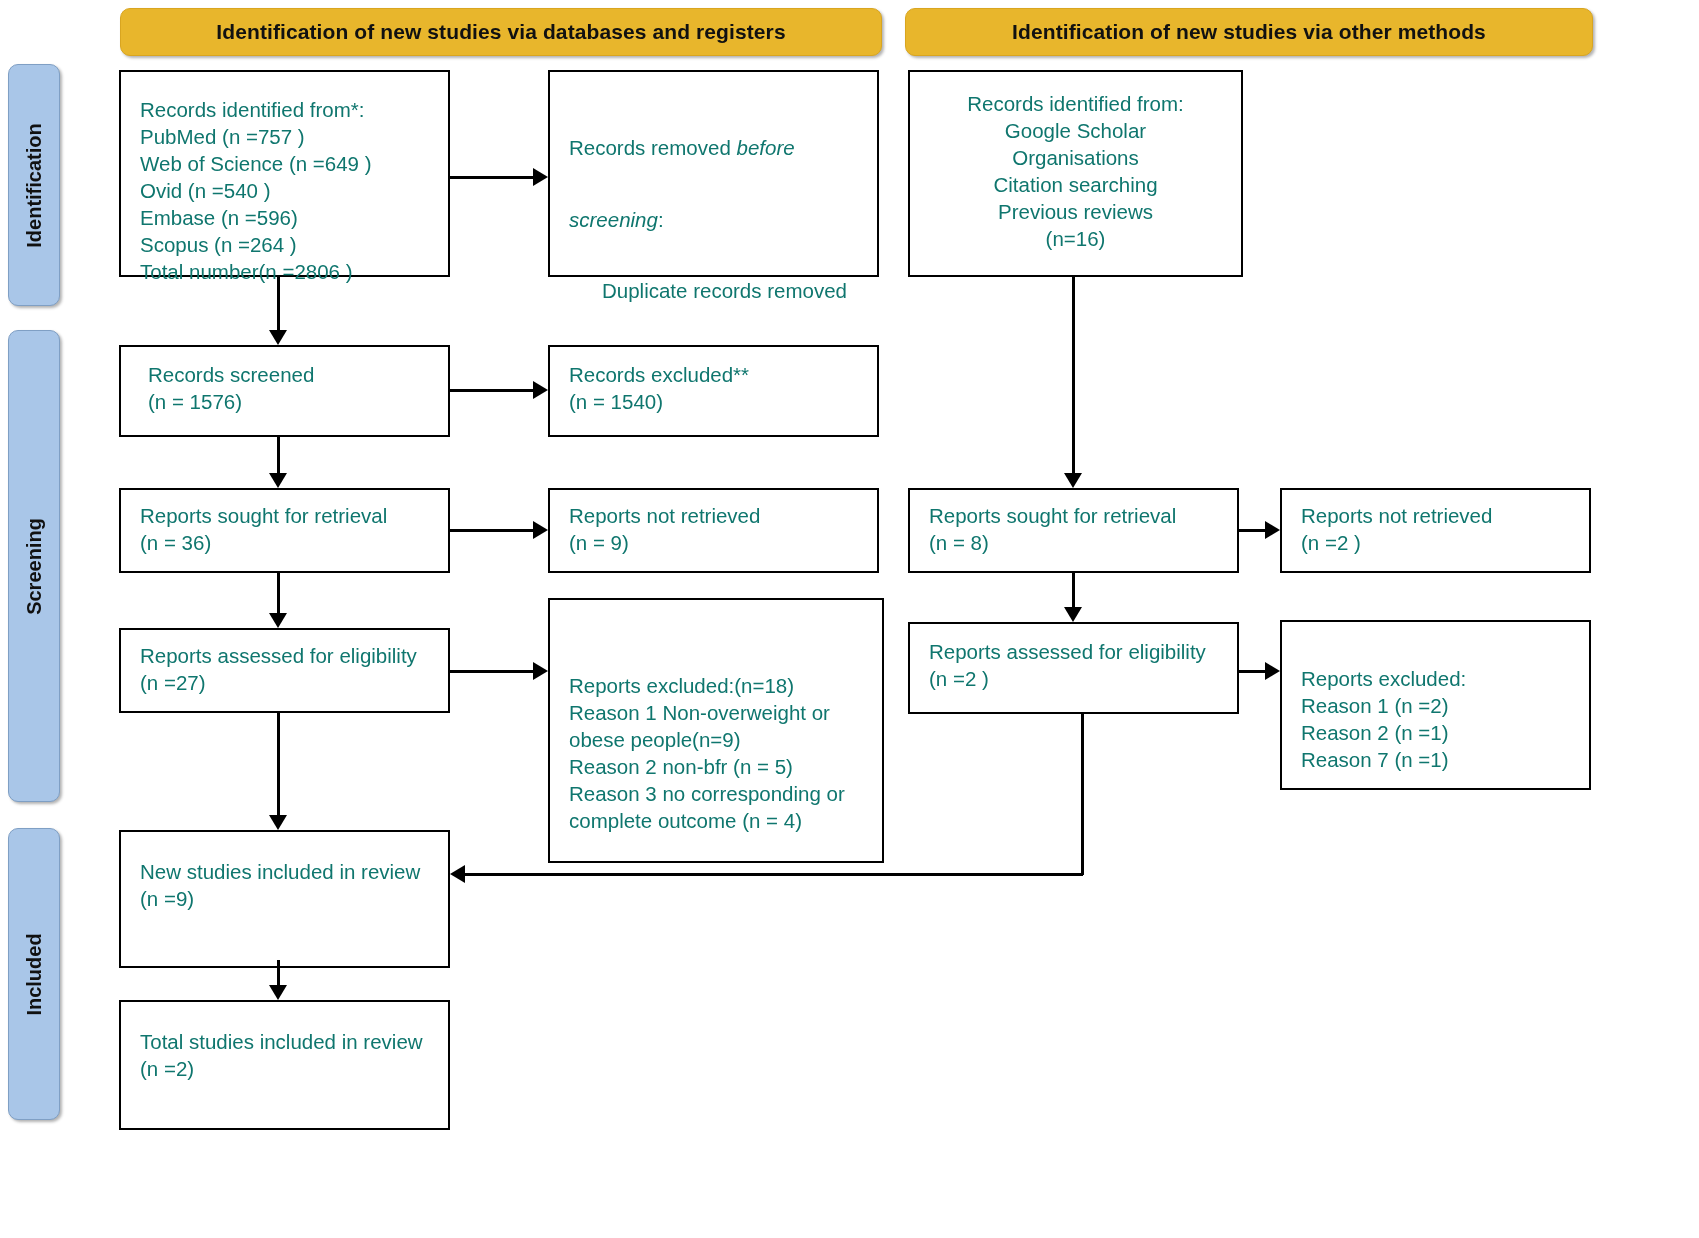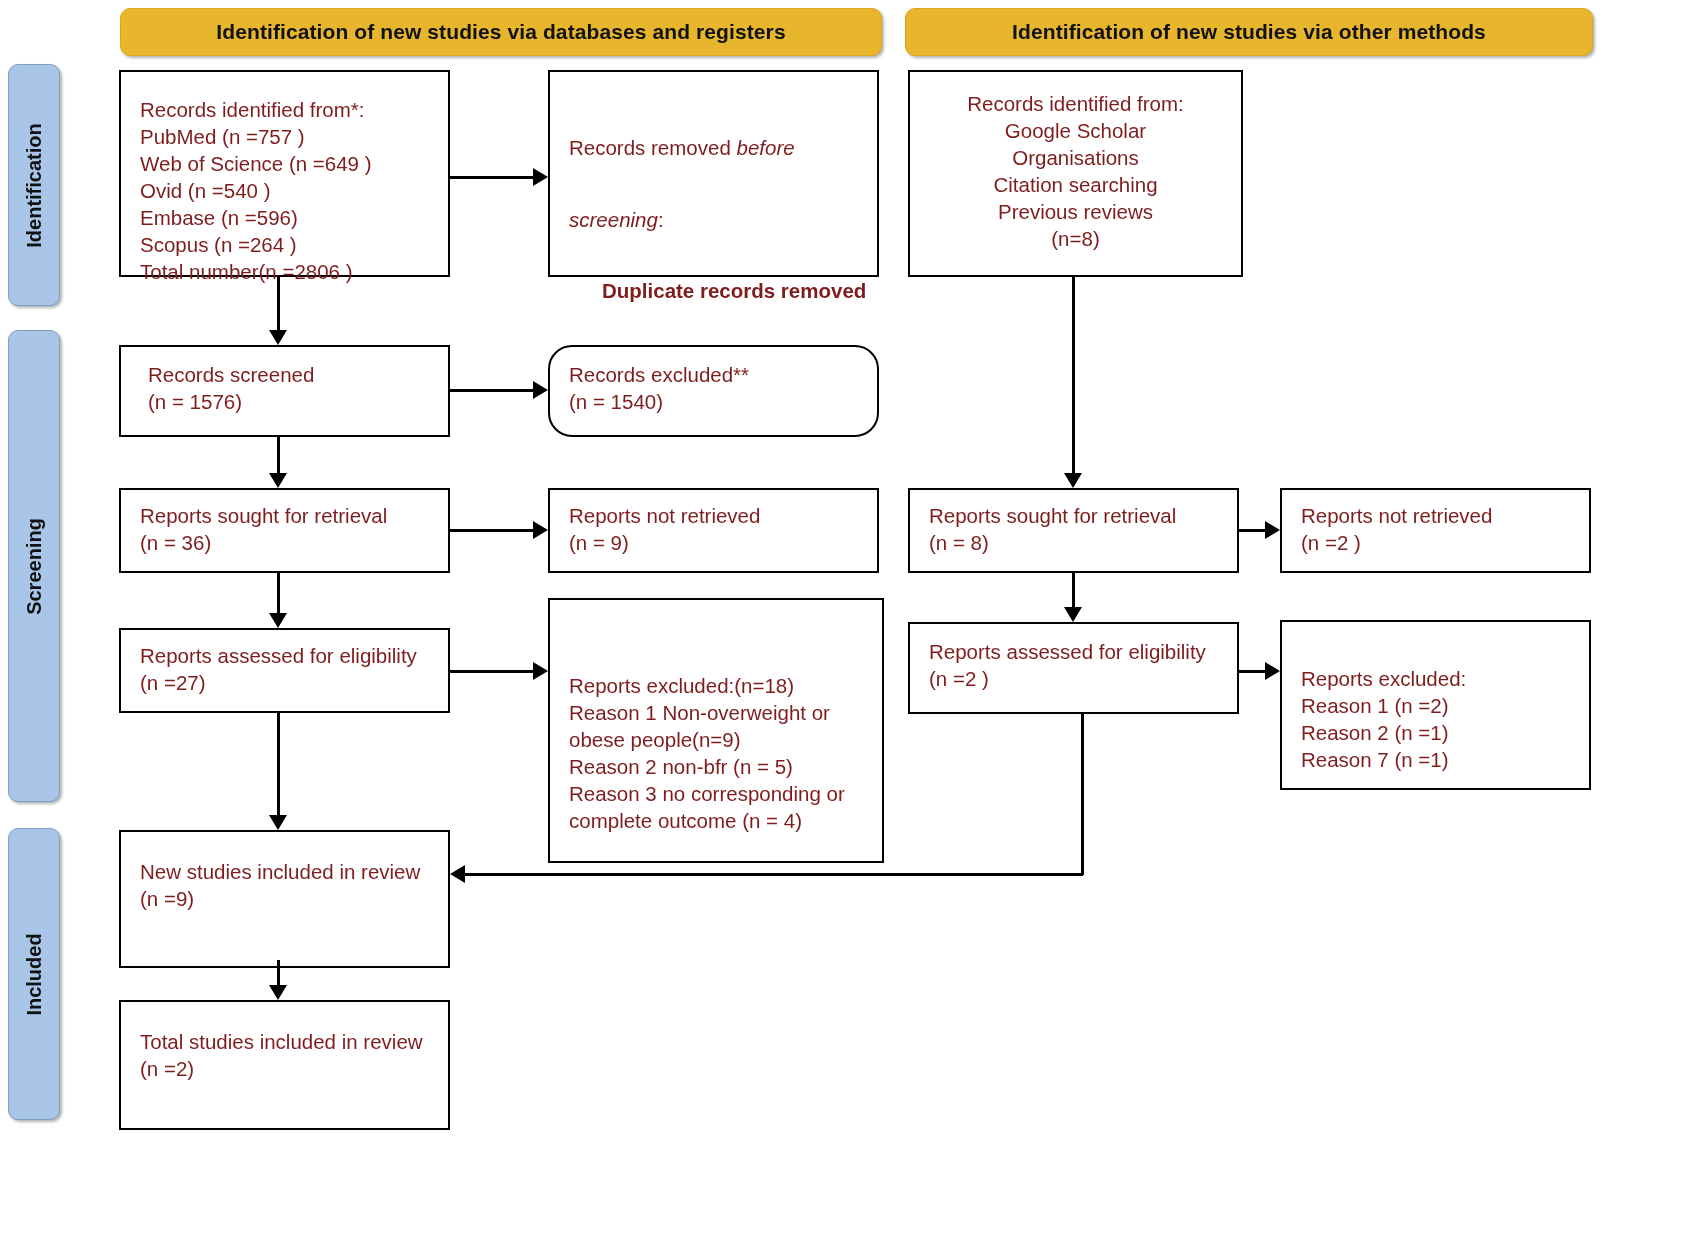--- a/index.html
+++ b/index.html
@@ -57,21 +57,21 @@
   }
 
   
   .flow-box {
     position: absolute;
     background: #ffffff;
     border: 2.5px solid #000000;
     box-sizing: border-box;
     font-size: 20.5px;
     line-height: 1.32;
-    color: #7f1d1d;
+    color: #0f766e;
     white-space: pre-line;
   }
   .flow-box .txt {
     position: absolute;
     left: 19px;
     right: 10px;
     white-space: pre-line;
   }
   .flow-box.center .txt {
     left: 8px;
@@ -141,40 +141,40 @@
 Ovid (n =540 )
 Embase (n =596)
 Scopus (n =264 )
 Total number(n =2806 )</div>
   </div>
 
   <div class="flow-box" style="left:548px; top:70px; width:331px; height:207px;padding-left:43px;">
     <div class="txt" style="top:22px; line-height:1.75;">
       <div><span>Records removed </span><span class="ital">before</span></div>
       <div><span class="ital">screening</span><span>:</span></div>
-      <div style="padding-left:33px;font-weight:bold;">Duplicate records removed</div>
+      <div style="padding-left:33px;">Duplicate records removed</div>
       <div style="padding-left:33px;">(n =1230 )</div>
     </div>
   </div>
 
   <div class="flow-box center" style="left:908px; top:70px; width:335px; height:207px;">
     <div class="txt" style="top:18px;">Records identified from:
 Google Scholar
 Organisations
 Citation searching
 Previous reviews
-(n=8)</div>
+(n=16)</div>
   </div>
 
   <div class="flow-box" style="left:119px; top:345px; width:331px; height:92px;">
     <div class="txt" style="top:14px;margin-left:8px;">Records screened
 (n = 1576)</div>
   </div>
 
-  <div class="flow-box" style="left:548px; top:345px; width:331px; height:92px;border-radius:24px;">
+  <div class="flow-box" style="left:548px; top:345px; width:331px; height:92px;">
     <div class="txt" style="top:14px;">Records excluded**
 (n = 1540)</div>
   </div>
 
   <div class="flow-box" style="left:119px; top:488px; width:331px; height:85px;">
     <div class="txt" style="top:12px;">Reports sought for retrieval
 (n = 36)</div>
   </div>
 
   <div class="flow-box" style="left:548px; top:488px; width:331px; height:85px;">

